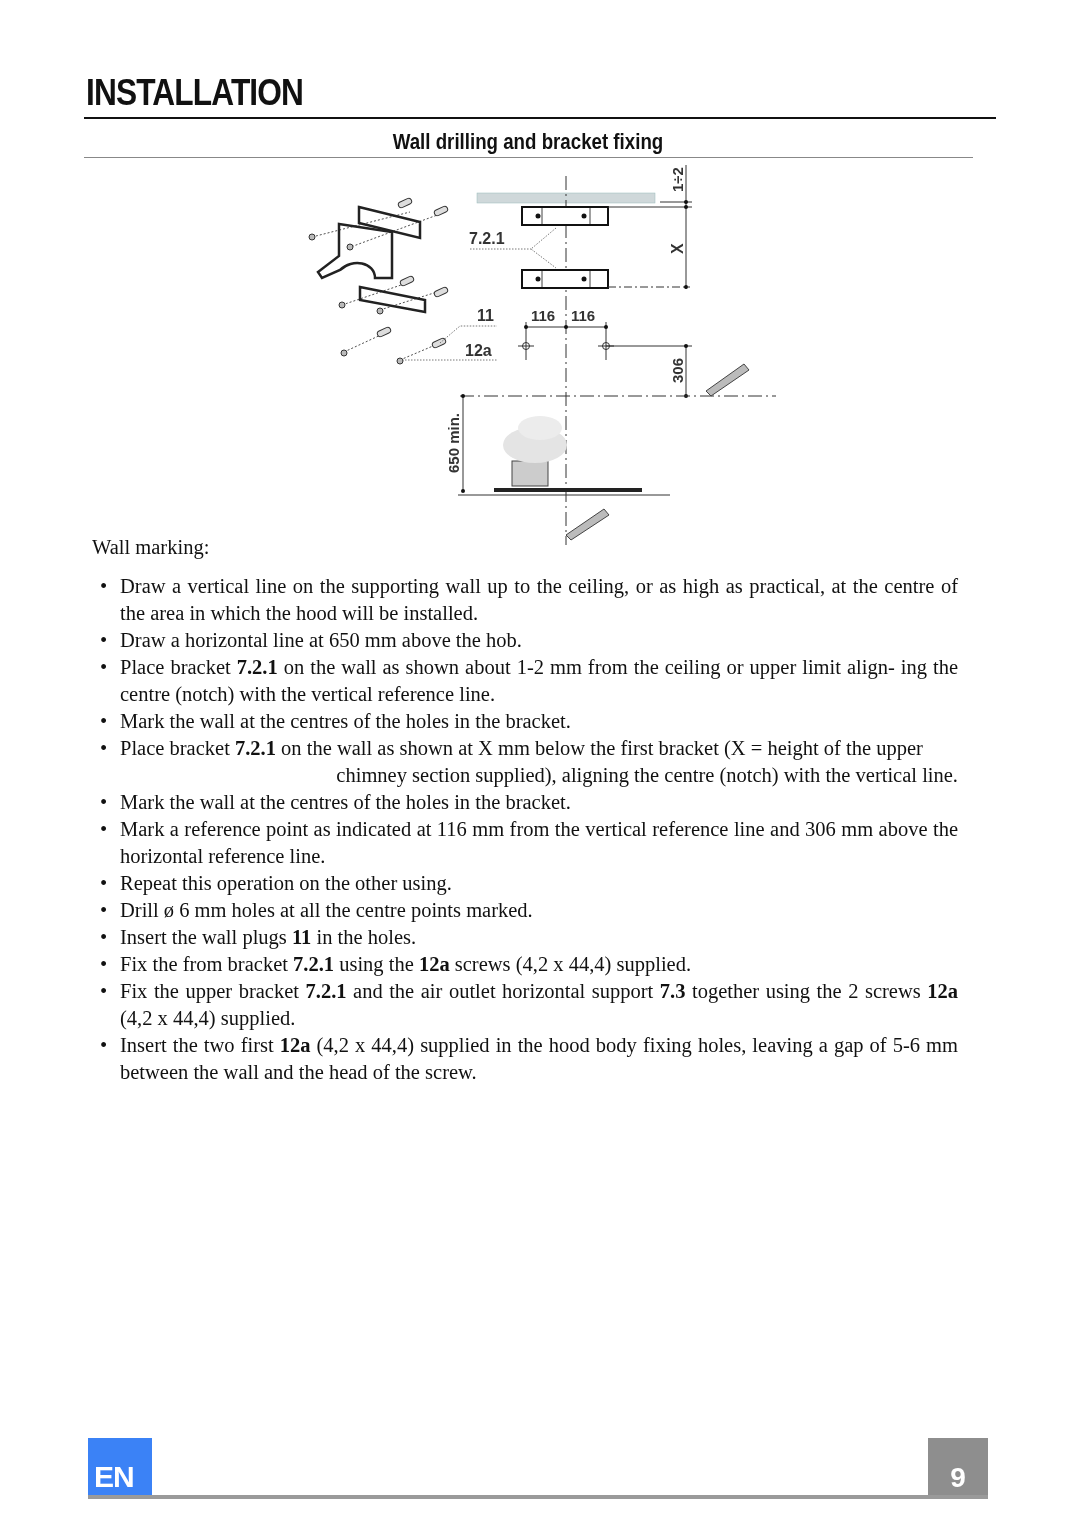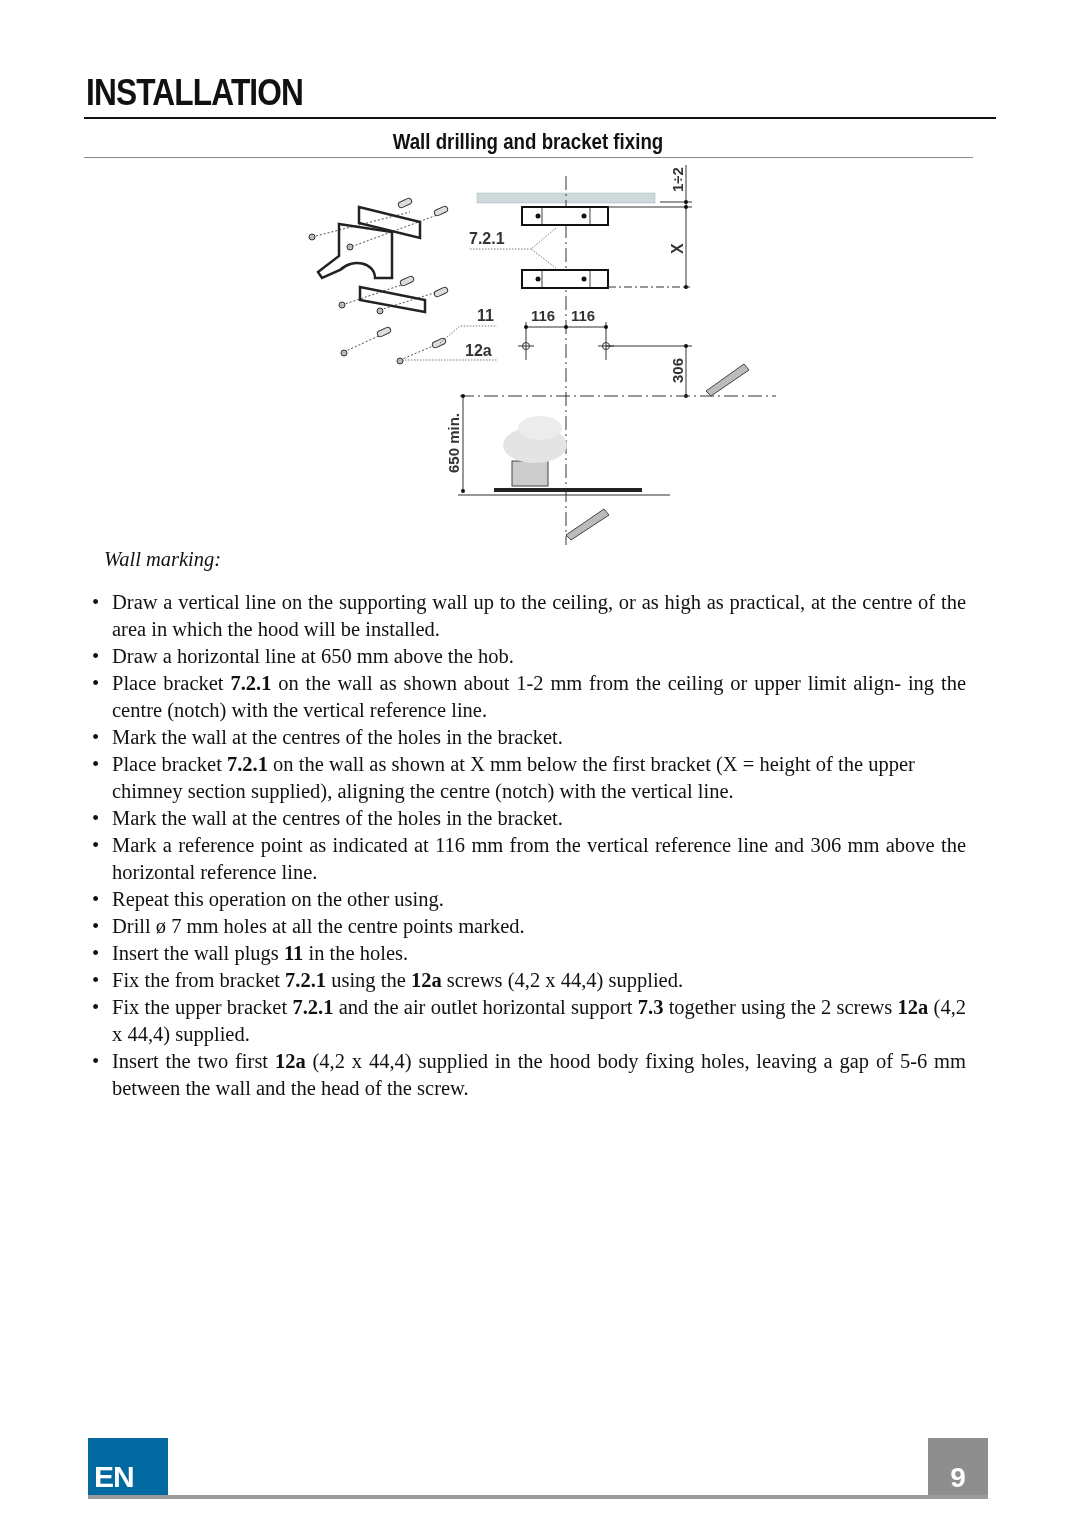--- a/index.html
+++ b/index.html
@@ -5,27 +5,27 @@
   html, body { margin: 0; padding: 0; background: #ffffff; }
   body { width: 1080px; height: 1529px; position: relative; overflow: hidden; font-family: "Liberation Serif", serif; color: #111; }
   .title { position: absolute; left: 86px; top: 72px; font-family: "Liberation Sans", sans-serif; font-weight: bold; font-size: 36px; letter-spacing: -1px; transform: scaleX(0.88); transform-origin: left top; color: #111; }
   .title-rule { position: absolute; left: 84px; top: 117px; width: 912px; height: 2px; background: #111; }
   .subtitle { position: absolute; left: 0; width: 1056px; top: 129px; text-align: center; font-family: "Liberation Sans", sans-serif; font-weight: bold; font-size: 22px; transform: scaleX(0.85); transform-origin: center top; color: #111; }
   .subtitle-rule { position: absolute; left: 84px; top: 157px; width: 889px; height: 1px; background: #888; }
   .figure { position: absolute; left: 290px; top: 160px; width: 520px; height: 385px; }
   .figure svg { width: 520px; height: 385px; display: block; }
   .lbl { font-family: "Liberation Sans", sans-serif; font-weight: bold; fill: #333; }
   .content { position: absolute; left: 88px; top: 530px; width: 882px; font-size: 20.5px; line-height: 27px; }
-  .content .intro { margin: 16px; font-style: italic; }
-  .content ul { list-style: none; margin: 4px; padding: 0; }
+  .content .intro { margin: 4px; }
+  .content ul { list-style: none; margin: 12px; padding: 0; }
   .content li { position: relative; padding-left: 20px; text-align: justify; }
   .content li::before { content: "•"; position: absolute; left: 0; top: 0; }
-  .content .cont { padding-left: 20px; }
+  .content .cont { padding-left: 20px; text-align: right; }
   b { font-weight: bold; }
-  .footer-lang { position: absolute; left: 88px; top: 1438px; width: 80px; height: 60px; background: #0369a1; color: #fff; font-family: "Liberation Sans", sans-serif; font-weight: bold; font-size: 30px; display: flex; align-items: flex-end; padding: 0 0 4px 6px; box-sizing: border-box; letter-spacing: -1px; }
+  .footer-lang { position: absolute; left: 88px; top: 1438px; width: 64px; height: 60px; background: #3b82f6; color: #fff; font-family: "Liberation Sans", sans-serif; font-weight: bold; font-size: 30px; display: flex; align-items: flex-end; padding: 0 0 4px 6px; box-sizing: border-box; letter-spacing: -1px; }
   .footer-page { position: absolute; left: 928px; top: 1438px; width: 60px; height: 60px; background: #8e8e8e; color: #fff; font-family: "Liberation Sans", sans-serif; font-weight: bold; font-size: 28px; display: flex; align-items: flex-end; justify-content: center; padding-bottom: 4px; box-sizing: border-box; }
   .footer-rule { position: absolute; left: 88px; top: 1495px; width: 900px; height: 4px; background: #9a9a9a; }
 </style>
 </head>
 <body>
 
 <div class="title">INSTALLATION</div>
 <div class="title-rule"></div>
 <div class="subtitle">Wall drilling and bracket fixing</div>
 <div class="subtitle-rule"></div>
@@ -151,21 +151,21 @@
   <ul id="bullet-list">
       <li><span>Draw a vertical line on the supporting wall up to the ceiling, or as high as practical, at the centre of the area in which the hood will be installed.</span></li>
       <li><span>Draw a horizontal line at 650 mm above the hob.</span></li>
       <li><span>Place bracket </span><b>7.2.1</b><span> on the wall as shown about 1-2 mm from the ceiling or upper limit align- ing the centre (notch) with the vertical reference line.</span></li>
       <li><span>Mark the wall at the centres of the holes in the bracket.</span></li>
       <li><span>Place bracket </span><b>7.2.1</b><span> on the wall as shown at X mm below the first bracket (X = height of the upper</span></li>
       <div class="cont"><span>chimney section supplied), aligning the centre (notch) with the vertical line.</span></div>
       <li><span>Mark the wall at the centres of the holes in the bracket.</span></li>
       <li><span>Mark a reference point as indicated at 116 mm from the vertical reference line and 306 mm above the horizontal reference line.</span></li>
       <li><span>Repeat this operation on the other using.</span></li>
-      <li><span>Drill ø 7 mm holes at all the centre points marked.</span></li>
+      <li><span>Drill ø 6 mm holes at all the centre points marked.</span></li>
       <li><span>Insert the wall plugs </span><b>11</b><span> in the holes.</span></li>
       <li><span>Fix the from bracket </span><b>7.2.1</b><span>  using the </span><b>12a</b><span> screws (4,2 x 44,4) supplied.</span></li>
       <li><span>Fix the upper bracket </span><b>7.2.1</b><span> and the air outlet horizontal support </span><b>7.3</b><span> together using the 2 screws </span><b>12a</b><span> (4,2 x 44,4) supplied.</span></li>
       <li><span>Insert the two first </span><b>12a</b><span> (4,2 x 44,4) supplied in the hood body fixing holes, leaving a gap of 5-6 mm between the wall and the head of the screw.</span></li>
     </ul>
 </div>
 
 <div class="footer-lang">EN</div>
 <div class="footer-page">9</div>
 <div class="footer-rule"></div>

